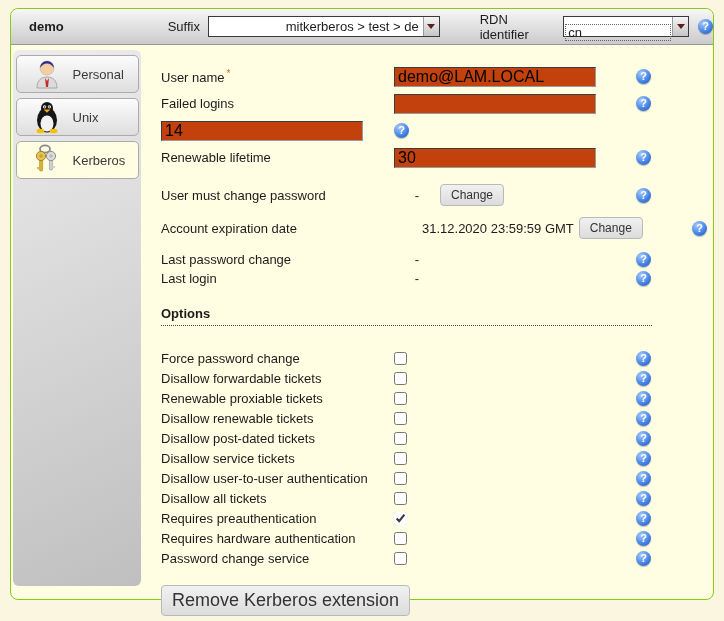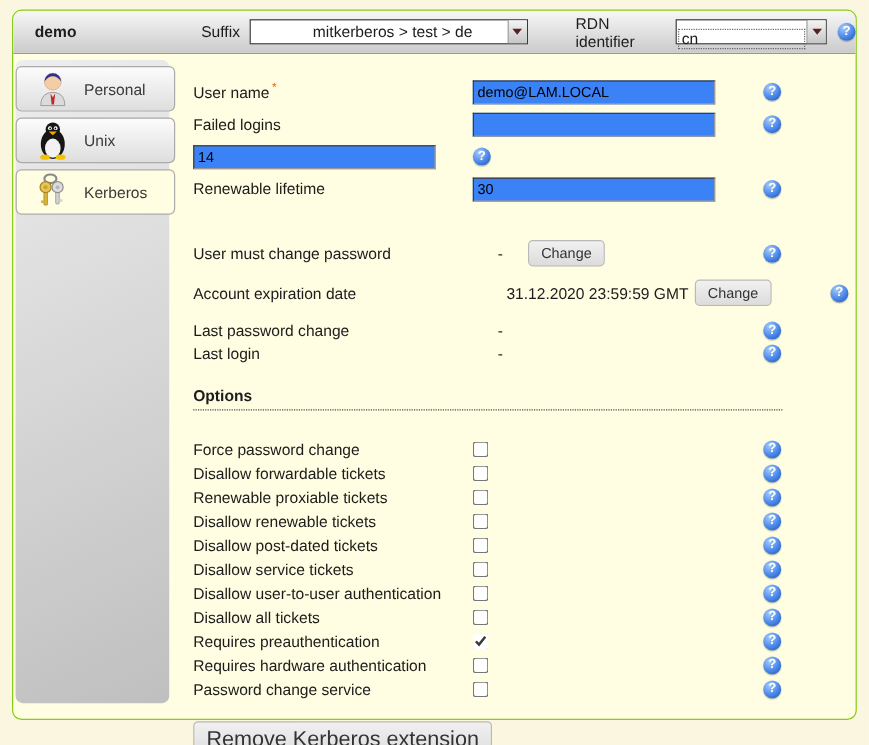--- a/index.html
+++ b/index.html
@@ -31,21 +31,21 @@
   .tb-suffix-label { margin-left: 104px; }
   .tb-rdn-label { margin-left: 40px; }
   .selectbox {
     height: 21px;
     background: #fff;
     border: 1px solid #3a3a3a;
     display: flex;
     align-items: center;
     cursor: default;
   }
-  .sb-suffix { margin-left: 8px; width: 245px; gap: 25px; }
+  .sb-suffix { margin-left: 8px; width: 245px; }
   .sb-rdn { margin-left: 7px; width: 133px; }
   .selectbox .txt {
     flex: 1; padding: 0 4px; white-space: nowrap; overflow: hidden;
     font-size: 13px; line-height: 19px;
   }
   .txt-right { text-align: right; }
   .txt-focus { outline: 1px dotted #666; outline-offset: -2px; margin-top: 12px; }
   .arrowbtn {
     width: 16px; height: 100%;
     background: linear-gradient(#F4F4F4, #C6C6C6);
@@ -76,21 +76,21 @@
   }
   .sidebar {
     width: 128px;
     height: 536px;
     border-radius: 6px;
     background: linear-gradient(155deg, #EDEDED, #BFBFBF);
     padding-top: 5px;
     flex: 0 0 auto;
   }
   .tab {
-    width: 133px; height: 38px;
+    width: 123px; height: 38px;
     margin: 0 auto 5px;
     border: 1px solid #ABABAB;
     border-radius: 5px;
     background: linear-gradient(#FCFCFC, #DEDEDE);
     display: flex; align-items: center; gap: 9px;
     padding-left: 13px;
     color: #3a3a3a;
     cursor: pointer;
   }
   .tab.active { background: #FFFDE2; }
@@ -102,35 +102,35 @@
     grid-template-columns: 233px 242px 20px;
     align-items: center;
     min-height: 27px;
   }
   .row .label { color: #1c1c1c; }
   .req { color: #E8641B; font-size: 10px; vertical-align: super; margin-left: 2px; }
   .tfield {
     width: 202px; height: 20px;
     border: 1px solid;
     border-color: #3C3C3C #9A9A9A #9A9A9A #3C3C3C;
-    background: #3b82f6;
+    background: #c2410c;
     padding: 0 3px;
-    font-family: inherit; font-size: 12px;
+    font-family: inherit; font-size: 16px;
   }
   .ctl { display: flex; align-items: center; }
   .dash { display: inline-block; width: 46px; text-align: center; }
   .btn {
     font-family: inherit; font-size: 12px; color: #333;
     background: linear-gradient(#F1F1F1, #DCDCDC);
     border: 1px solid #B9B9B9;
     border-radius: 4px;
     padding: 3px 10px;
     cursor: pointer;
   }
-  .row-pw { margin-top: 26px; min-height: 28px; }
+  .row-pw { margin-top: 10px; min-height: 28px; }
   .row-exp { margin-top: 5px; min-height: 28px; gap: 28px; }
   .row-ro1 { margin-top: 7px; min-height: 20px; }
   .row-ro  { min-height: 19px; }
   .options-h {
     margin-top: 18px;
     width: 491px;
     font-weight: bold;
     padding-bottom: 4px;
     border-bottom: 1px dotted #4a4a4a;
   }

